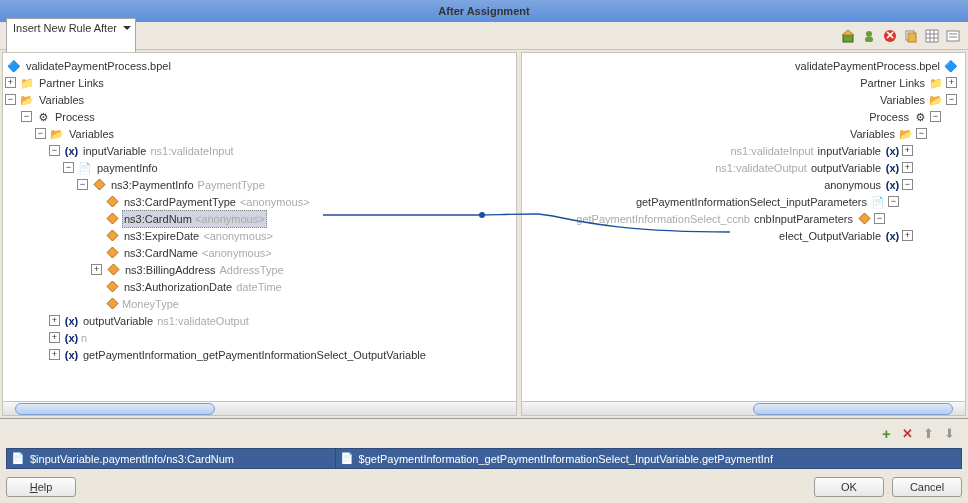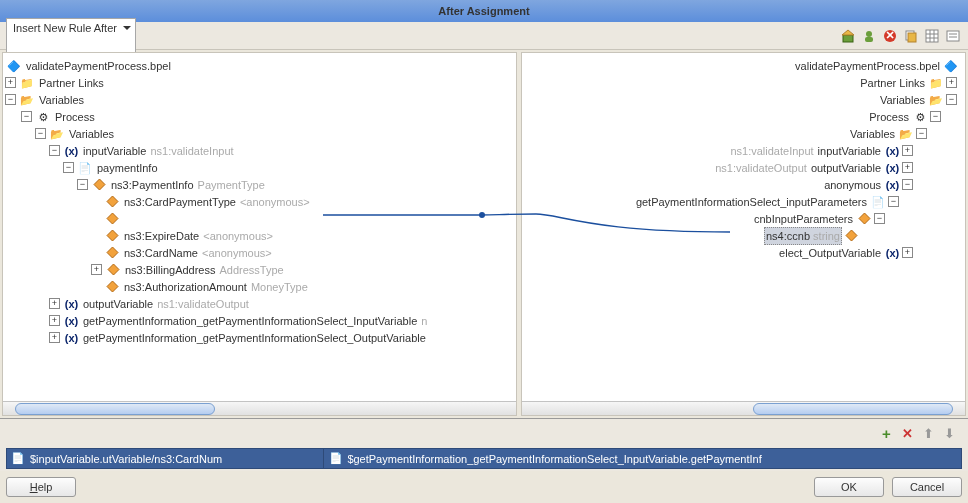--- a/index.html
+++ b/index.html
@@ -161,20 +161,21 @@
           <span class="lbl">ns3:CardPaymentType</span> 
           <span class="type">&lt;anonymous&gt;</span>
         </div>
       <div class="row sel">
           <span class="sp" style="width:98px"></span>
           <span class="ic">
             <svg width="13" height="13">
               <polygon points="6.5,1 12,6.5 6.5,12 1,6.5" fill="#f2a23c" stroke="#b36a16"></polygon>
             </svg>
           </span>
+          <span class="lbl"><span>ns3:CardNum</span> <span class="type">&lt;anonymous&gt;</span></span>
         </div>
       <div class="row">
           <span class="sp" style="width:98px"></span>
           <span class="ic">
             <svg width="13" height="13">
               <polygon points="6.5,1 12,6.5 6.5,12 1,6.5" fill="#f2a23c" stroke="#b36a16"></polygon>
             </svg>
           </span>
           <span class="lbl">ns3:ExpireDate</span> 
           <span class="type">&lt;anonymous&gt;</span>
@@ -200,39 +201,47 @@
           <span class="lbl">ns3:BillingAddress</span> 
           <span class="type">AddressType</span>
         </div>
       <div class="row">
           <span class="sp" style="width:98px"></span>
           <span class="ic">
             <svg width="13" height="13">
               <polygon points="6.5,1 12,6.5 6.5,12 1,6.5" fill="#f2a23c" stroke="#b36a16"></polygon>
             </svg>
           </span>
-          <span class="lbl">ns3:AuthorizationAmount</span> 
+          <span class="lbl">ns3:AuthorizationDate</span> 
+          <span class="type">dateTime</span>
+        </div>
+      <div class="row">
+          <span class="sp" style="width:98px"></span>
+          <span class="ic">
+            <svg width="13" height="13">
+              <polygon points="6.5,1 12,6.5 6.5,12 1,6.5" fill="#f2a23c" stroke="#b36a16"></polygon>
+            </svg>
+          </span>
           <span class="type">MoneyType</span>
         </div>
       <div class="row">
           <span class="sp" style="width:42px"></span>
           <span class="tw">+</span>
           <span class="ic">
             <b class="xvar">(x)</b>
           </span>
           <span class="lbl">outputVariable</span> 
           <span class="type">ns1:validateOutput</span>
         </div>
       <div class="row">
           <span class="sp" style="width:42px"></span>
           <span class="tw">+</span>
           <span class="ic">
             <b class="xvar">(x)</b>
           </span>
-          <span class="lbl">getPaymentInformation_getPaymentInformationSelect_InputVariable</span> 
           <span class="type">n</span>
         </div>
       <div class="row">
           <span class="sp" style="width:42px"></span>
           <span class="tw">+</span>
           <span class="ic">
             <b class="xvar">(x)</b>
           </span>
           <span class="lbl">getPaymentInformation_getPaymentInformationSelect_OutputVariable</span>
         </div>
@@ -297,37 +306,29 @@
           <span class="tw">−</span>
           <span class="sp" style="width:42px"></span>
         </div>
       <div class="row">
           <span class="lbl">getPaymentInformationSelect_inputParameters</span>
           <span class="ic">📄</span>
           <span class="tw">−</span>
           <span class="sp" style="width:56px"></span>
         </div>
       <div class="row">
+          <span class="type">getPaymentInformationSelect_ccnb</span> 
           <span class="lbl">cnbInputParameters</span>
           <span class="ic">
             <svg width="13" height="13">
               <polygon points="6.5,1 12,6.5 6.5,12 1,6.5" fill="#f2a23c" stroke="#b36a16"></polygon>
             </svg>
           </span>
           <span class="tw">−</span>
           <span class="sp" style="width:70px"></span>
-        </div>
-      <div class="row sel">
-          <span class="lbl"><span>ns4:ccnb</span> <span class="type">string</span></span>
-          <span class="ic">
-            <svg width="13" height="13">
-              <polygon points="6.5,1 12,6.5 6.5,12 1,6.5" fill="#f2a23c" stroke="#b36a16"></polygon>
-            </svg>
-          </span>
-          <span class="sp" style="width:98px"></span>
         </div>
       <div class="row">
           <span class="lbl">elect_OutputVariable</span>
           <span class="ic">
             <b class="xvar">(x)</b>
           </span>
           <span class="tw">+</span>
           <span class="sp" style="width:42px"></span>
         </div>
     </div>
@@ -348,21 +349,21 @@
     <div class="act" style="color:#c33;font-weight:bold;font-size:13px">✕</div>
     <div class="act" style="color:#999;font-size:13px">⬆</div>
     <div class="act" style="color:#999;font-size:13px">⬇</div>
   </div>
   <table class="table">
     <tbody>
     <tr>
       <td>
             <div class="cell">
               <span class="ic">📄</span>
-              <span style="color:#fff">$inputVariable.utVariable/ns3:CardNum</span>
+              <span style="color:#fff">$inputVariable.paymentInfo/ns3:CardNum</span>
             </div>
           </td>
       <td>
             <div class="cell">
               <span class="ic">📄</span>
               <span style="color:#fff">$getPaymentInformation_getPaymentInformationSelect_InputVariable.getPaymentInf</span>
             </div>
           </td>
     </tr>
   </tbody>

